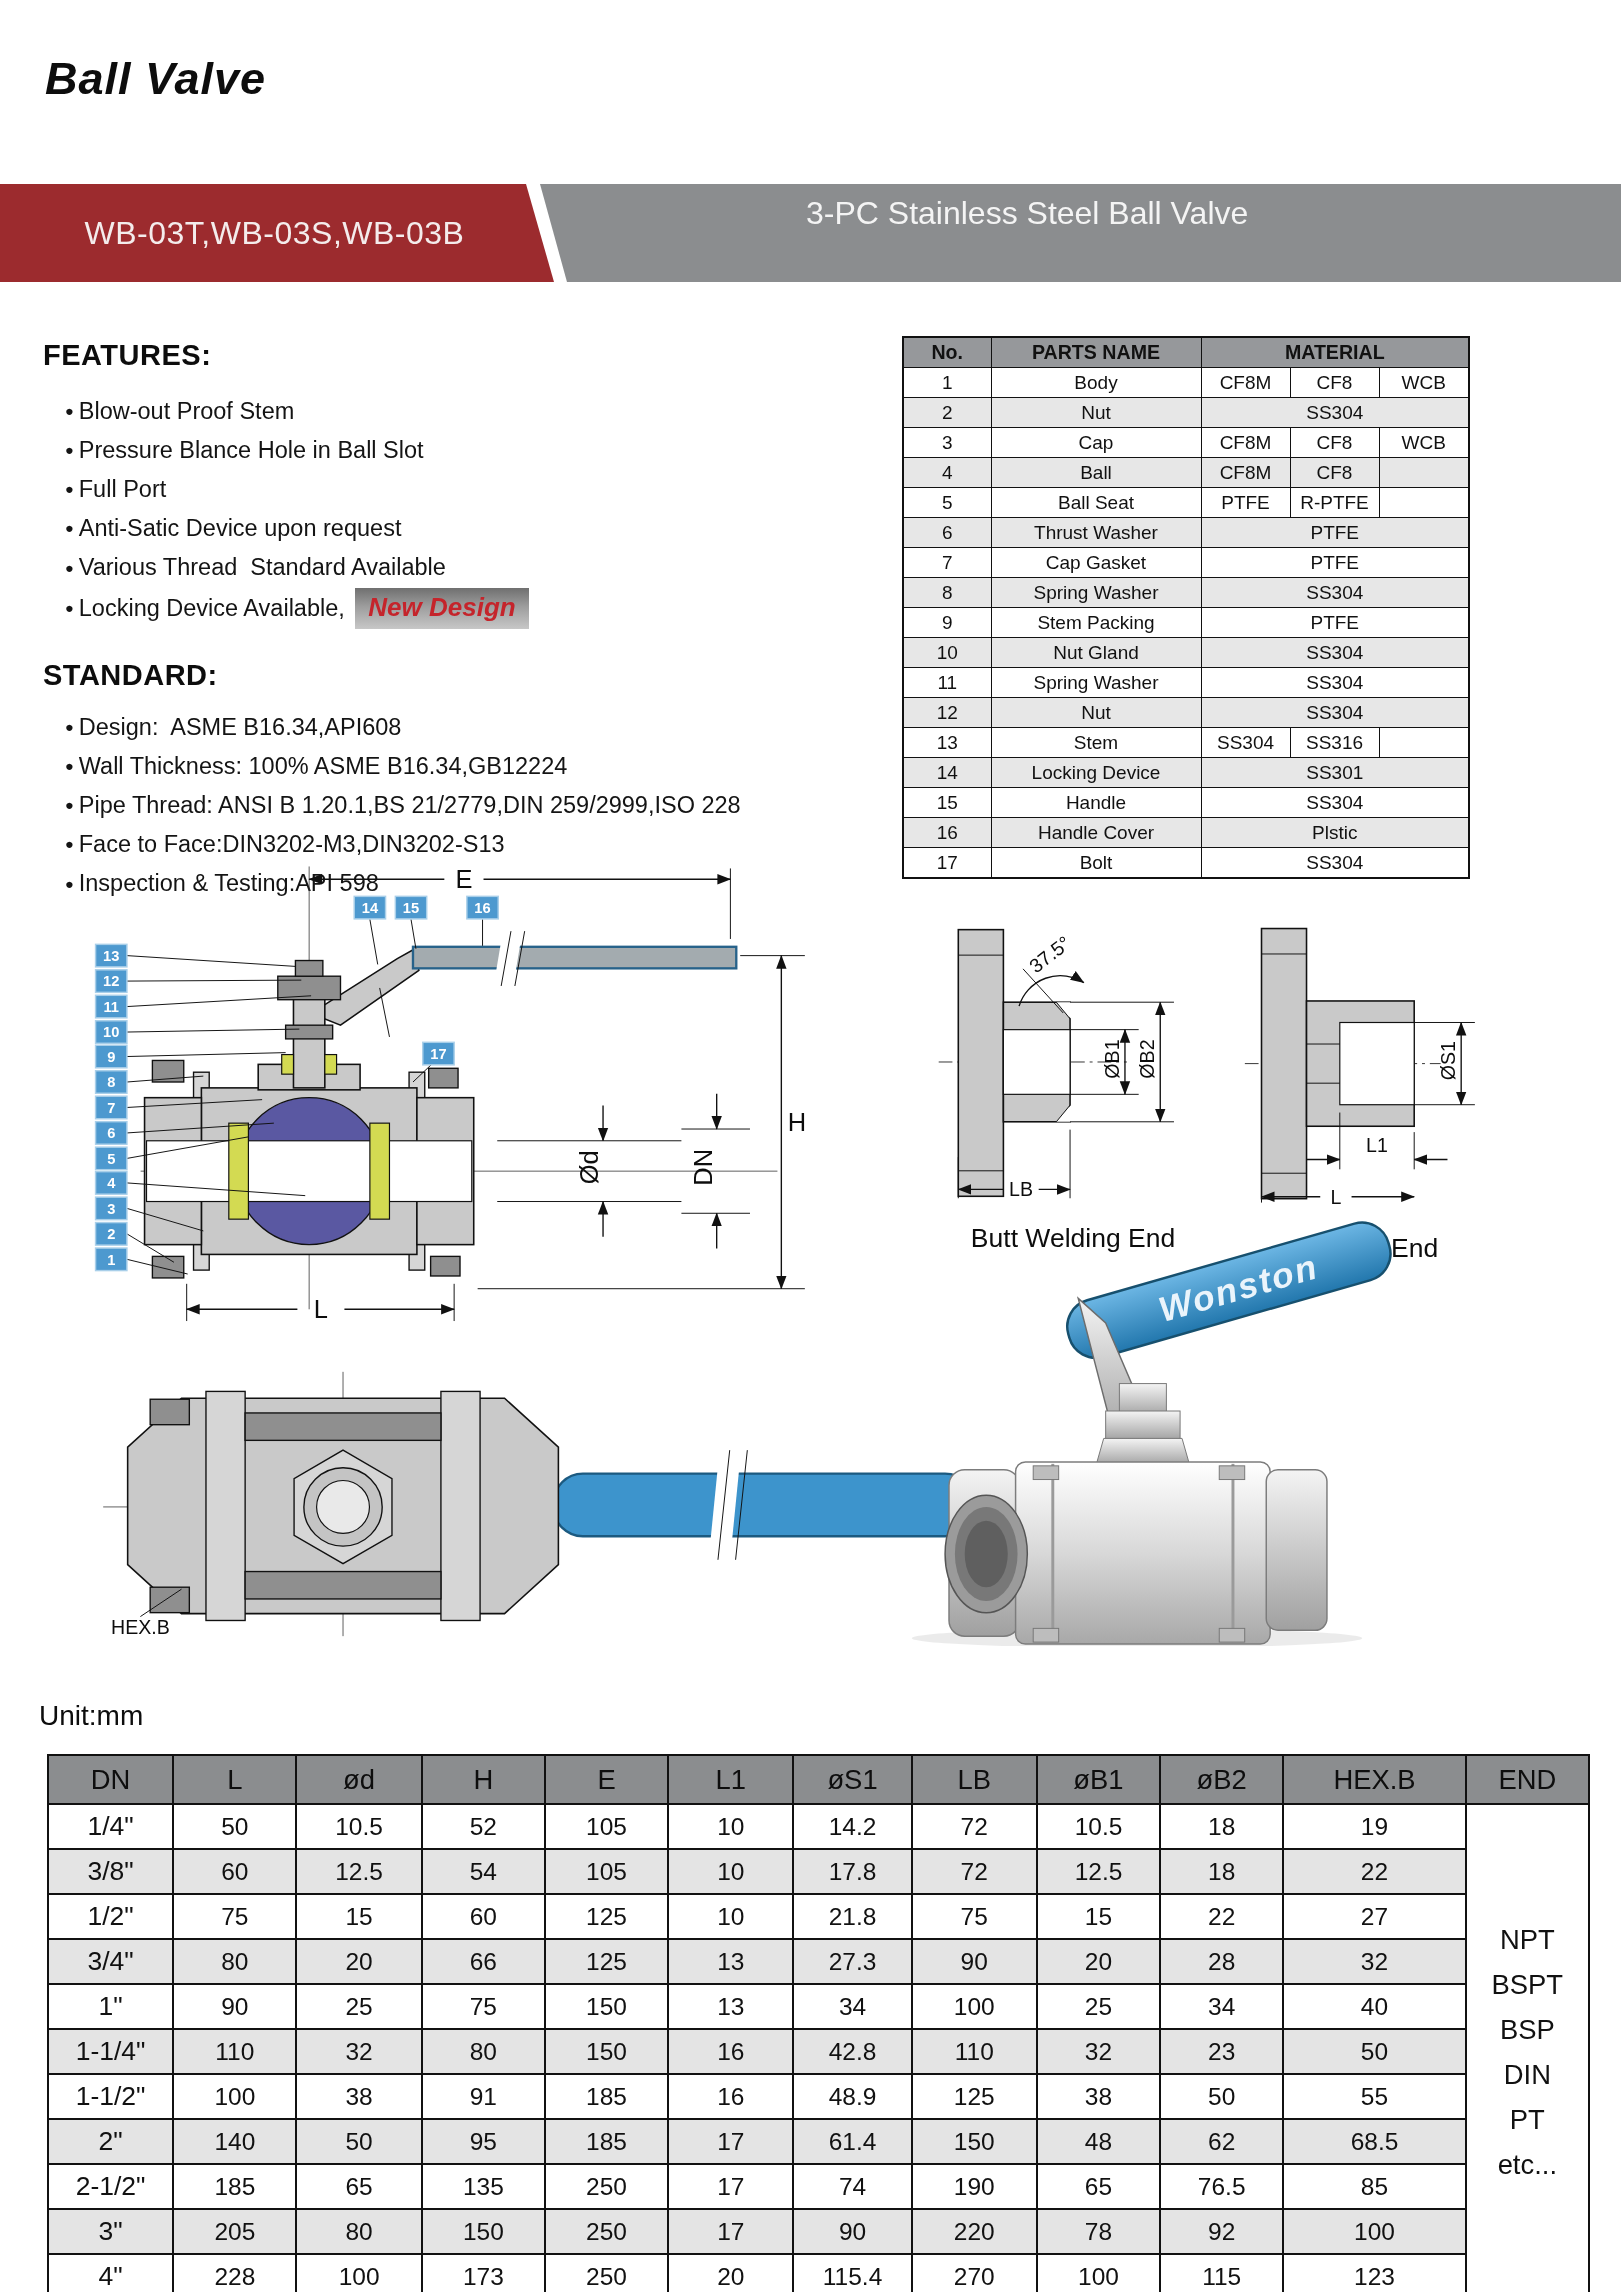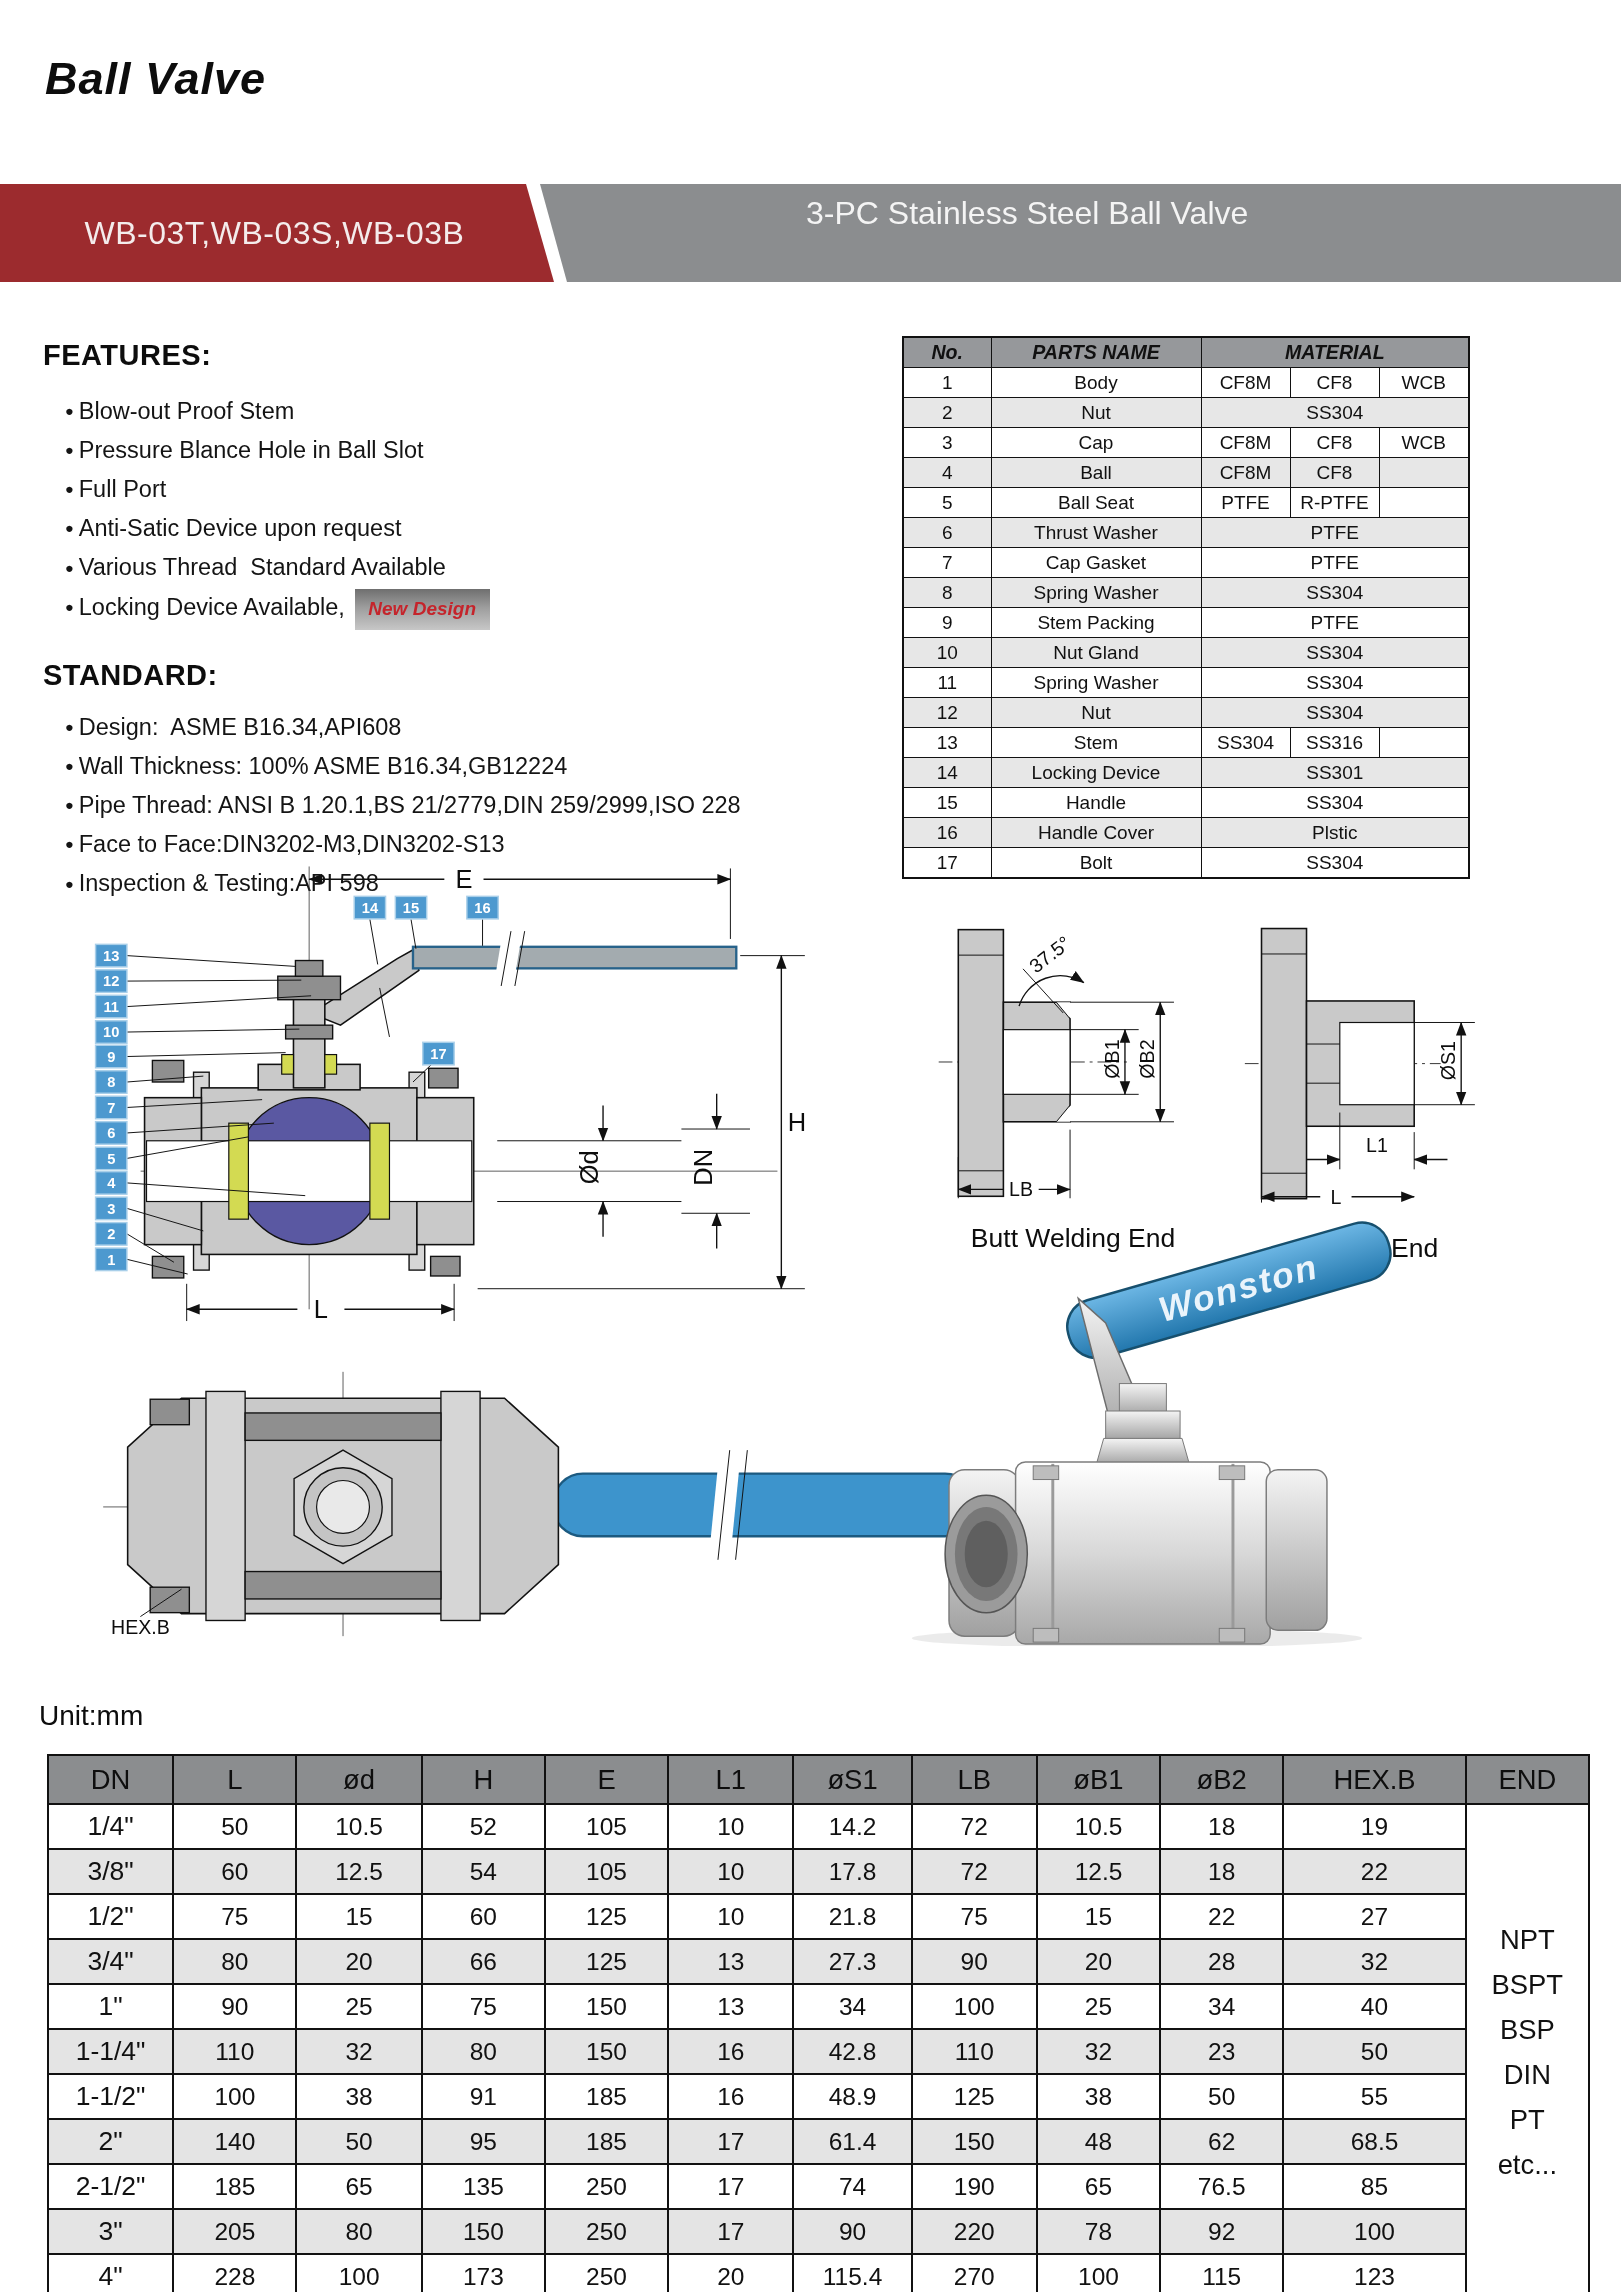--- a/index.html
+++ b/index.html
@@ -20,28 +20,28 @@
             clip-path:polygon(540px 0,100% 0,100% 100%,567px 100%);}
   .band-gray .lines{position:absolute;left:806px;top:6.9px;color:#f4f4f4;font-size:32px;line-height:44px;}
 
   
   .sec-head{font-size:29px;font-weight:bold;color:#0d0d0d;letter-spacing:0.5px;}
   .bullet-item{font-size:23.5px;line-height:39px;color:#141414;white-space:pre-wrap;}
   .bullet-item .dot{font-size:14.7px;vertical-align:2.9px;margin-right:4.9px;}
   .std-item{line-height:39px;}
   .badge-new{display:inline-block;margin-left:9.8px;padding:0 13.7px 2px 13.7px;
              background:linear-gradient(180deg,#6f6f6f 0%,#9d9d9d 45%,#c7c7c7 100%);
-             color:#c5242b;font-style:italic;font-weight:bold;font-size:19px;}
+             color:#c5242b;font-style:italic;font-weight:bold;font-size:26px;}
 
   
   table{border-collapse:collapse;table-layout:fixed;}
   .parts-table{width:567px;border:2.9px solid #111;}
   .parts-table th,.parts-table td{border:1.6px solid #111;text-align:center;overflow:hidden;
         font-size:19px;padding:0;height:29px;}
-  .parts-table thead th{background:#96989b;font-weight:bold;font-size:19.6px;height:29px;font-style:italic;}
+  .parts-table thead th{background:#96989b;font-weight:bold;font-size:19.6px;height:29px;}
   .parts-table tr.alt td{background:#e7e7e7;}
 
   
   .dim-table{width:1543px;border:2.9px solid #111;}
   .dim-table th,.dim-table td{border:2px solid #111;text-align:center;padding:0;overflow:hidden;}
   .dim-table thead th{background:#8b8d8f;color:#0e0e0e;font-weight:normal;font-size:27.4px;height:47px;}
   .dim-table td{font-size:24.5px;height:43px;}
   .dim-table td.dn{font-size:26.5px;}
   .dim-table tr.alt td{background:#e4e4e4;}
   .dim-table td.end-cell{background:#fff;vertical-align:middle;}

